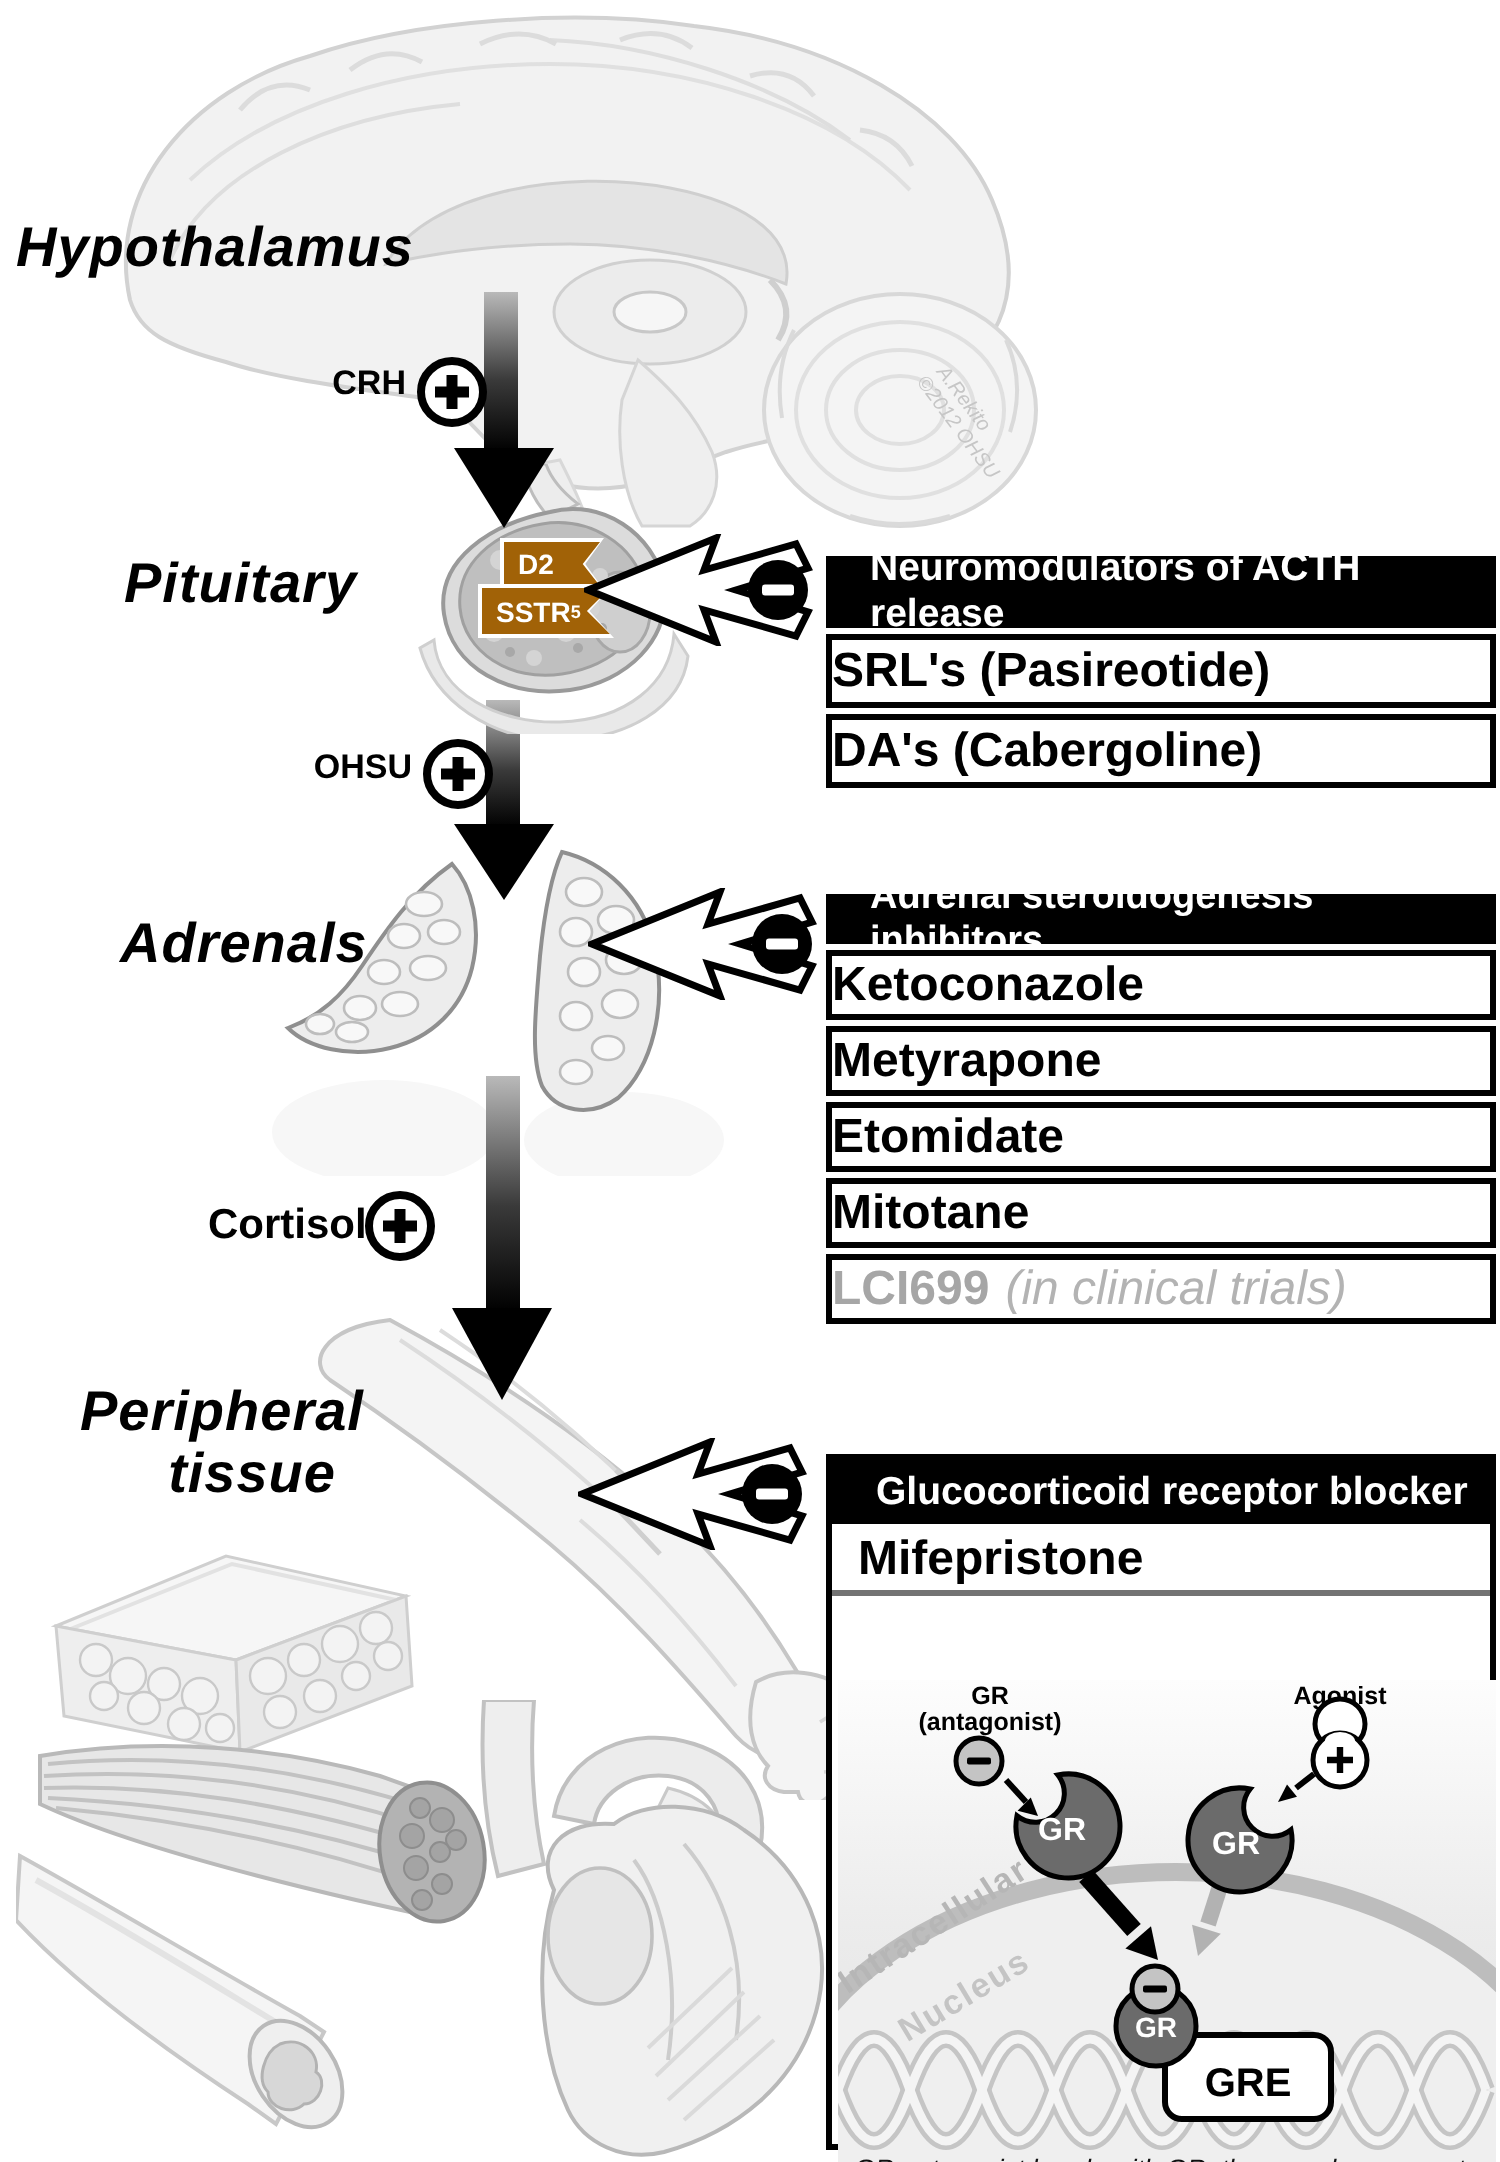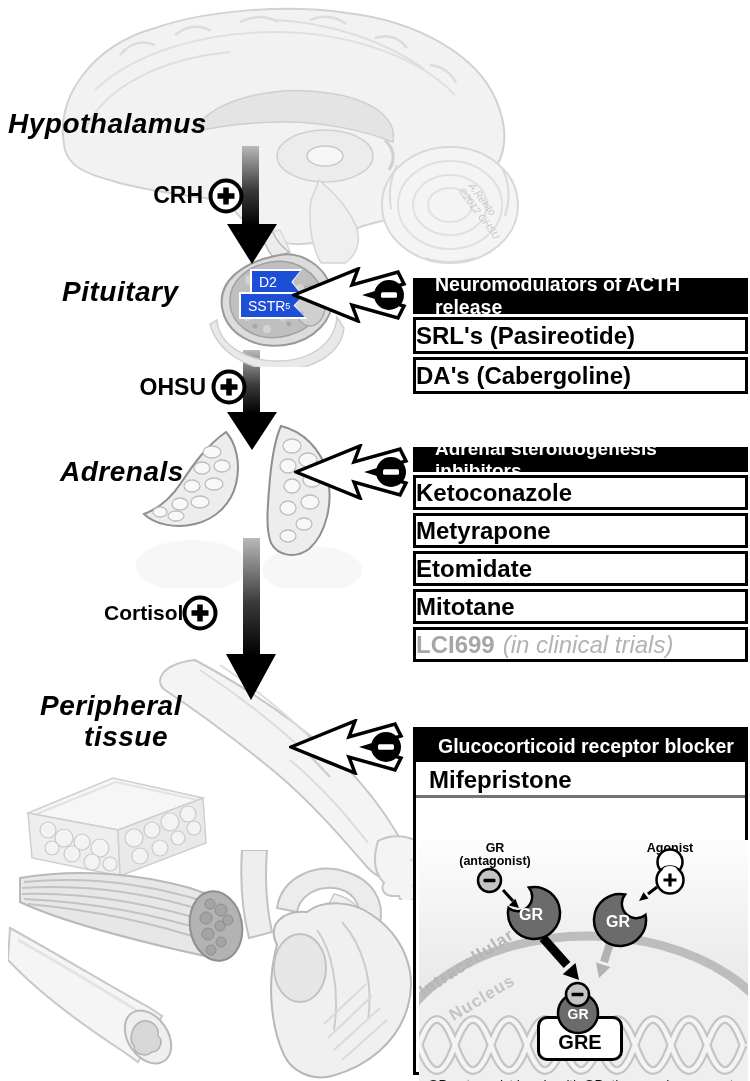--- a/index.html
+++ b/index.html
@@ -1,45 +1,45 @@
 <!DOCTYPE html>
 <html><head>
 <meta charset="utf-8">
 <style>
   html,body{margin:0;padding:0;background:#fff;}
   .figure{position:relative;width:750px;height:1081px;background:#fff;overflow:hidden;
           font-family:"Liberation Sans",sans-serif;color:#000;}
   .abs{position:absolute;}
   .organ-label{font-style:italic;font-weight:bold;font-size:28px;letter-spacing:.5px;}
-  .hormone-label{font-weight:bold;font-size:23px;text-align:right;}
+  .hormone-label{font-weight:bold;font-size:17px;text-align:right;}
   
   .shaft{width:17px;background:linear-gradient(180deg,#b9b9b9 0%,#3a3a3a 55%,#000 100%);}
   .ahead{width:0;height:0;border-left:25px solid transparent;border-right:25px solid transparent;}
   .ahead.black{border-top-width:40px;border-top-style:solid;border-top-color:#000;}
   
   .tag-outer{background:#fff;clip-path:polygon(0 0,100% 0,82% 50%,100% 100%,0 100%);}
-  .tag-inner{position:absolute;left:2px;top:2px;right:2px;bottom:2px;background:#1d4ed8;color:#fff;
+  .tag-inner{position:absolute;left:2px;top:2px;right:2px;bottom:2px;background:#a16207;color:#fff;
              clip-path:polygon(0 0,100% 0,82% 50%,100% 100%,0 100%);
-             font-weight:normal;font-size:14px;display:flex;align-items:center;padding-left:7px;box-sizing:border-box;}
+             font-weight:bold;font-size:14px;display:flex;align-items:center;padding-left:7px;box-sizing:border-box;}
   
   .drug-table{display:flex;flex-direction:column;gap:3px;width:335px;box-sizing:border-box;}
   .tbl-header{background:#000;color:#fff;font-weight:bold;font-size:19.5px;display:flex;align-items:center;
               padding-left:22px;box-sizing:border-box;}
   .tbl-row{background:#fff;border:3px solid #000;font-weight:bold;font-size:24px;display:flex;align-items:center;
            box-sizing:border-box;}
   .muted-label{color:#a6a6a6;}
   .muted-note{color:#b3b3b3;font-style:italic;font-weight:normal;margin-left:8px;}
   
   .box3{border:3px solid #000;background:#fff;box-sizing:border-box;}
   .gr-area{position:absolute;left:3px;top:110px;width:329px;height:271px;
            background:linear-gradient(180deg,#fdfdfd 0%,#ececec 45%,#dedede 100%);overflow:hidden;}
   .small-label{font-weight:bold;font-size:12.5px;text-align:center;line-height:13px;}
   .membrane-label{font-weight:bold;font-size:17px;letter-spacing:1px;white-space:nowrap;}
   .gre-box{background:#fff;border:3px solid #000;border-radius:10px;box-sizing:border-box;
-           display:flex;align-items:flex-end;justify-content:center;font-weight:bold;font-size:20px;padding-bottom:4px;}
+           display:flex;align-items:flex-end;justify-content:center;font-weight:bold;font-size:20px;padding-bottom:4px;margin-left:44px;}
   .caption-line{font-style:italic;font-size:13.3px;line-height:16.5px;text-align:center;color:#111;}
 </style>
 </head>
 <body>
 
 <div class="figure">
 
   <svg class="abs" style="left:25px;top:0;z-index:1" width="500" height="275" viewBox="0 0 500 275">
     <path d="M 40 150 C 28 95 70 45 130 28 C 182 10 262 4 322 13 C 392 21 452 55 471 100 C 486 135 480 162 459 182 L 428 202 C 398 217 368 216 338 226 L 298 241 C 268 249 238 241 224 226 L 200 201 C 168 196 118 191 88 181 C 58 173 45 166 40 150 Z" fill="#f2f2f2" stroke="#d2d2d2" stroke-width="2"></path>
     <path d="M 70 90 C 110 52 180 32 250 32 C 320 32 392 55 430 95" fill="none" stroke="#e0e0e0" stroke-width="2"></path>

